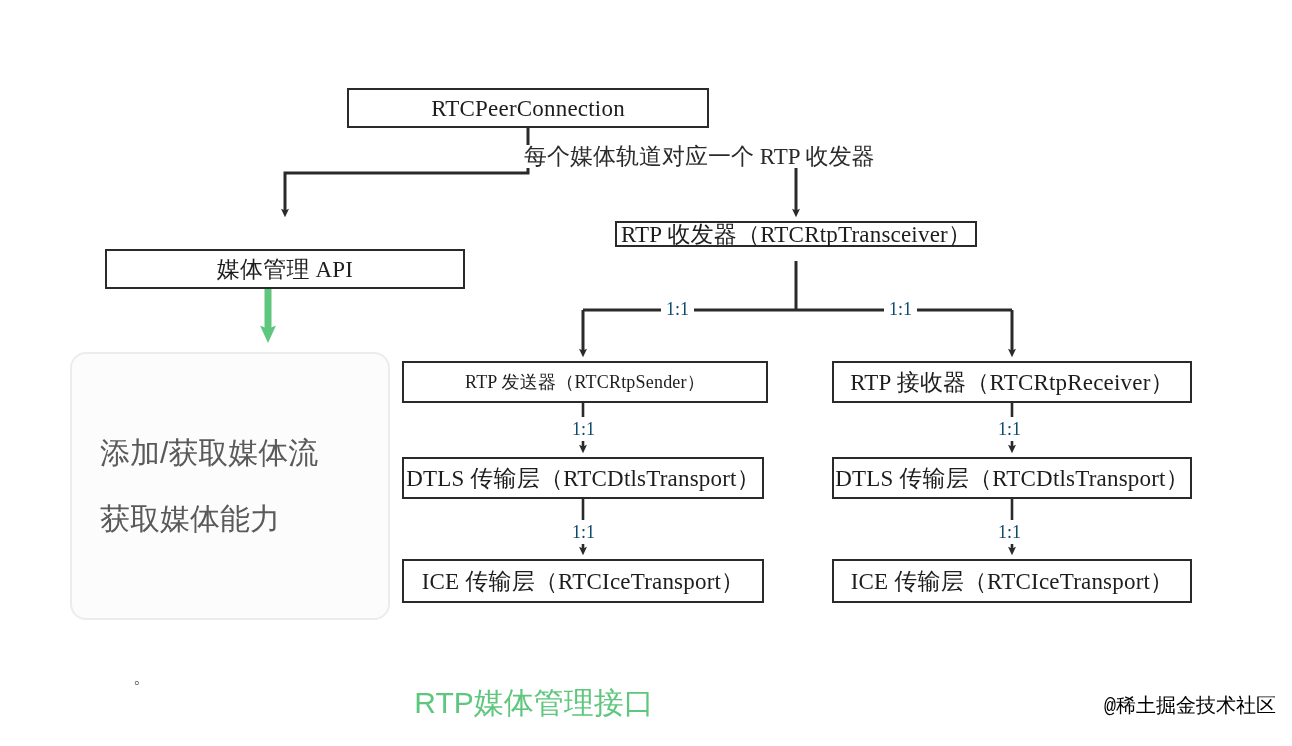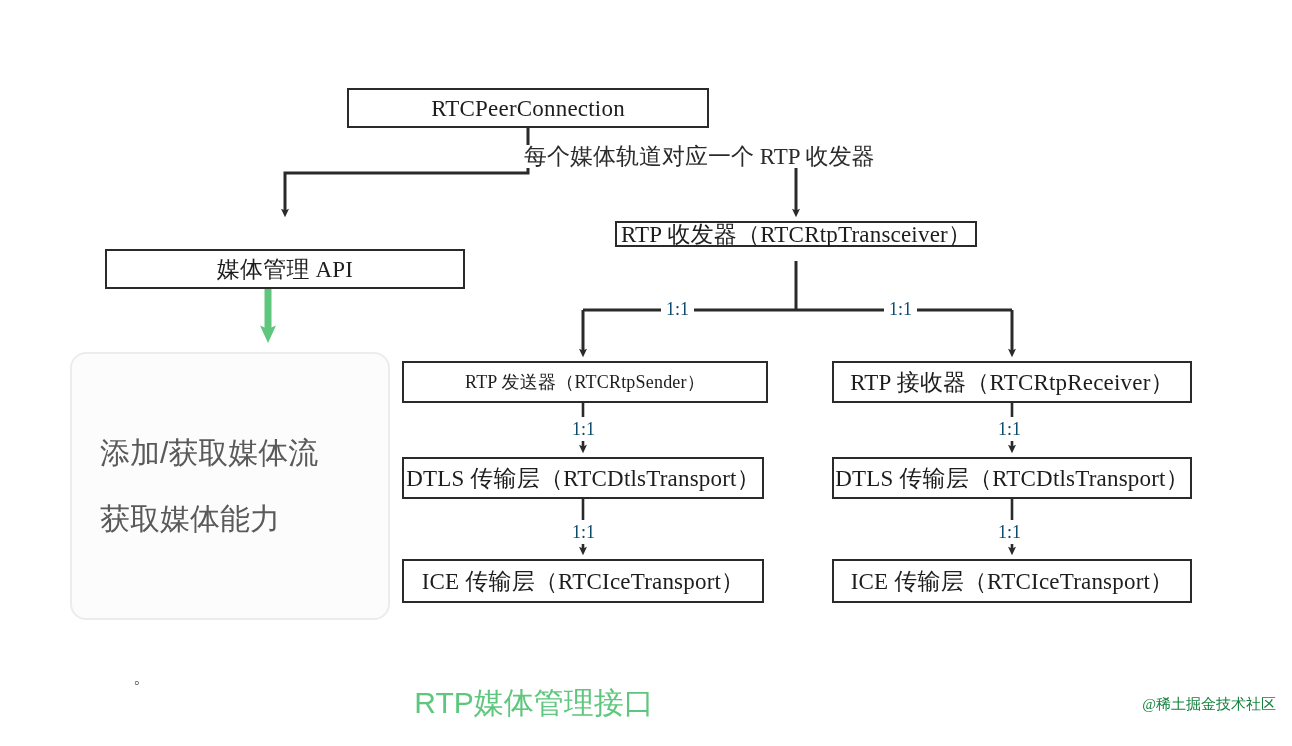--- a/index.html
+++ b/index.html
@@ -126,23 +126,23 @@
     font-family: "Liberation Sans", "DejaVu Sans", sans-serif;
     font-size: 18px;
     color: #4a4a4a;
     line-height: 1;
   }
 
   #watermark {
     position: absolute;
     right: 16px;
     top: 697px;
-    font-family: Liberation Serif, serif;
-    font-size: 15px;
-    color: #15803d;
+    font-family: Liberation Mono, monospace;
+    font-size: 20px;
+    color: #000000;
     line-height: 1;
     white-space: nowrap;
   }
 </style>
 </head>
 <body>
 
 <div id="canvas">
 
   <svg id="edges" viewBox="0 0 1292 746" width="1292" height="746" aria-hidden="true">

